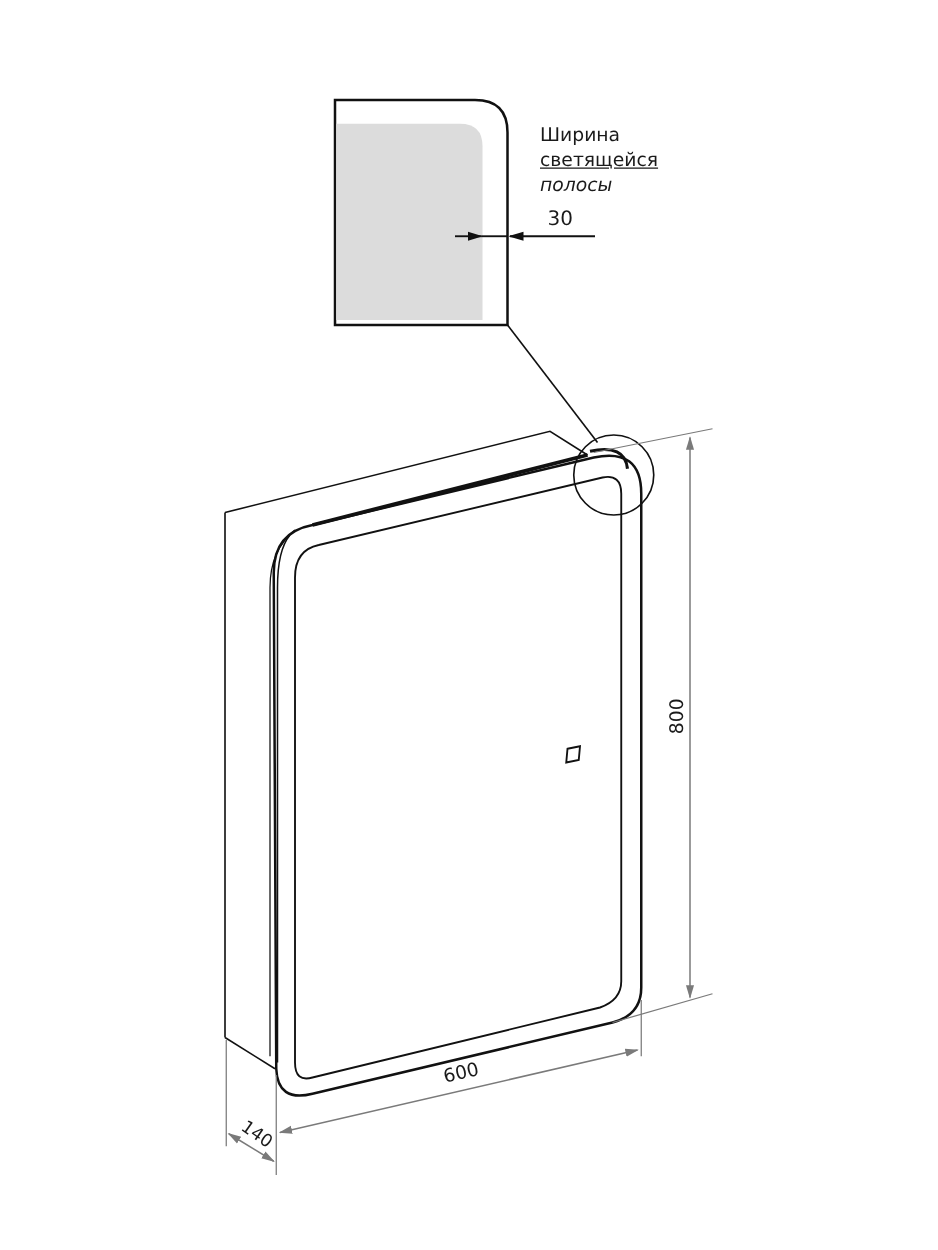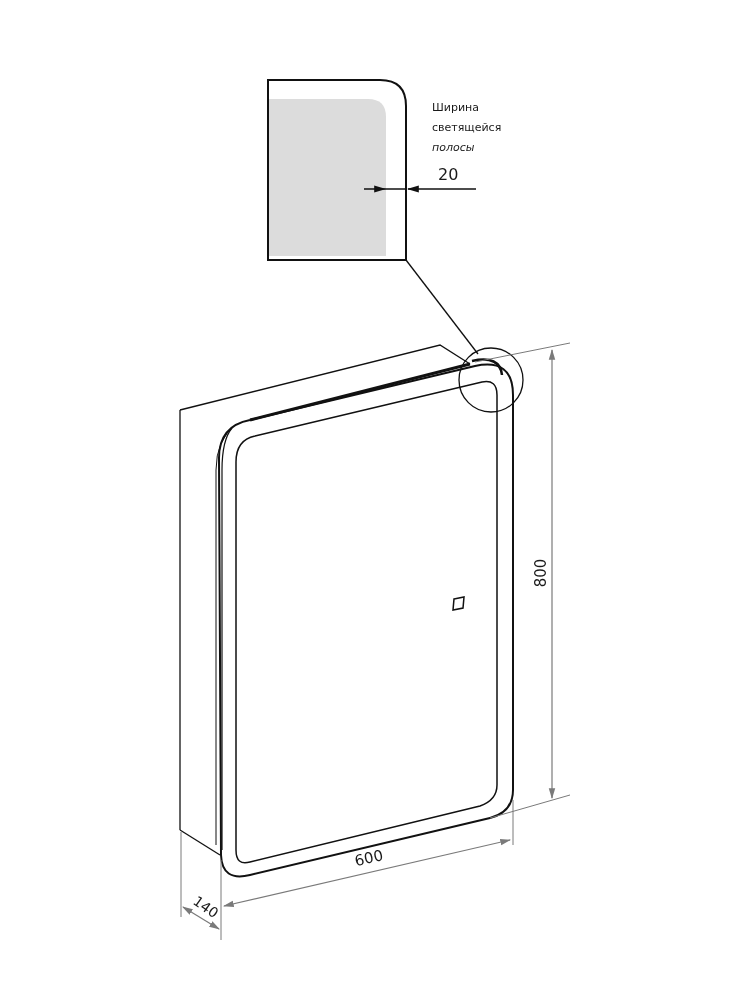--- a/index.html
+++ b/index.html
@@ -1,19 +1,19 @@
 <!DOCTYPE html>
 <html><head>
   <meta charset="utf-8">
   <style>
     html, body { margin: 0; padding: 0; background: #ffffff; }
     body { width: 750px; height: 1000px; position: relative; overflow: hidden; }
     .canvas { position: absolute; left: 0; top: 0; width: 750px; height: 1000px; }
     svg text { font-family: "DejaVu Sans", "Liberation Sans", sans-serif; fill: #1a1a1a; }
-    .label { position: absolute; font-family: "DejaVu Sans", "Liberation Sans", sans-serif; color: #1a1a1a; font-size: 11px; line-height: 20px; }
+    .label { position: absolute; font-family: "DejaVu Sans", "Liberation Sans", sans-serif; color: #1a1a1a; font-size: 15px; line-height: 20px; }
   </style>
 </head>
 <body>
 
 <div class="canvas">
   <svg width="750" height="1000" viewBox="0 0 750 1000">
     <defs>
       <marker id="arrG" viewBox="0 0 10 10" refX="9" refY="5" markerWidth="9" markerHeight="9" orient="auto-start-reverse">
         <path d="M0,2 L10,5 L0,8 z" fill="#7a7a7a"></path>
       </marker>
@@ -73,16 +73,16 @@
 
     <g>
       <line x1="181" y1="832" x2="181" y2="917" stroke="#7a7a7a" stroke-width="1"></line>
       <line x1="183" y1="907" x2="219" y2="929" stroke="#7a7a7a" stroke-width="1.2" marker-start="url(#arrG)" marker-end="url(#arrG)"></line>
       <text x="0" y="0" font-size="14" text-anchor="middle" transform="translate(203,911) rotate(35)">140</text>
     </g>
   </svg>
 
   
   <div class="label" style="left:432px; top:98px;">Ширина</div>
-  <div class="label" style="left:432px; top:118px;">светящейся</div>
+  <div class="label" style="left:432px; top:118px;text-decoration:underline;">светящейся</div>
   <div class="label" style="left:432px; top:138px;font-style:italic;">полосы</div>
-  <div class="label" style="left:438px; top:165px; font-size:16px;">20</div>
+  <div class="label" style="left:438px; top:165px; font-size:16px;">30</div>
 </div>
 
 </body></html>

